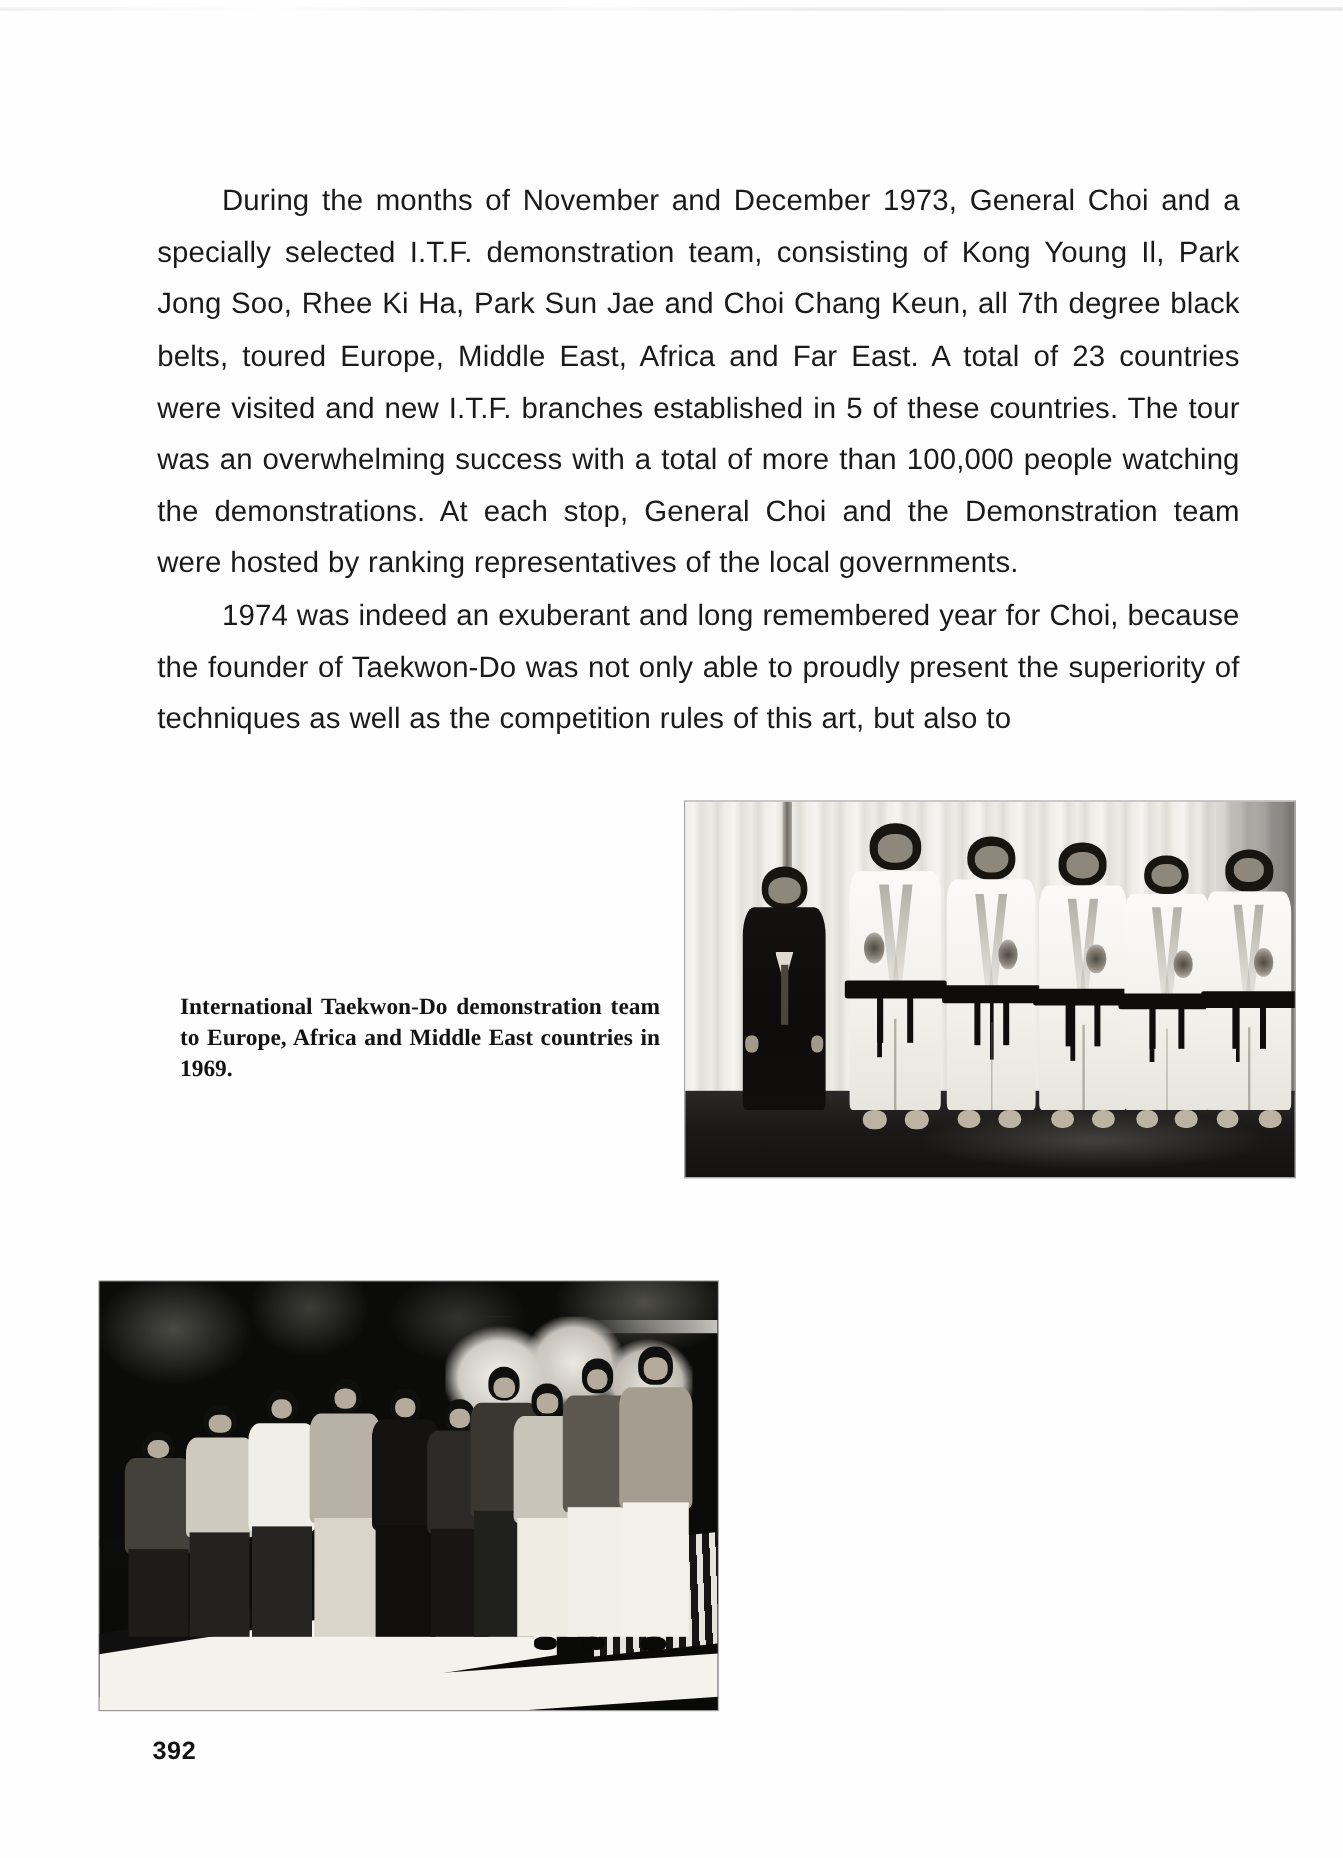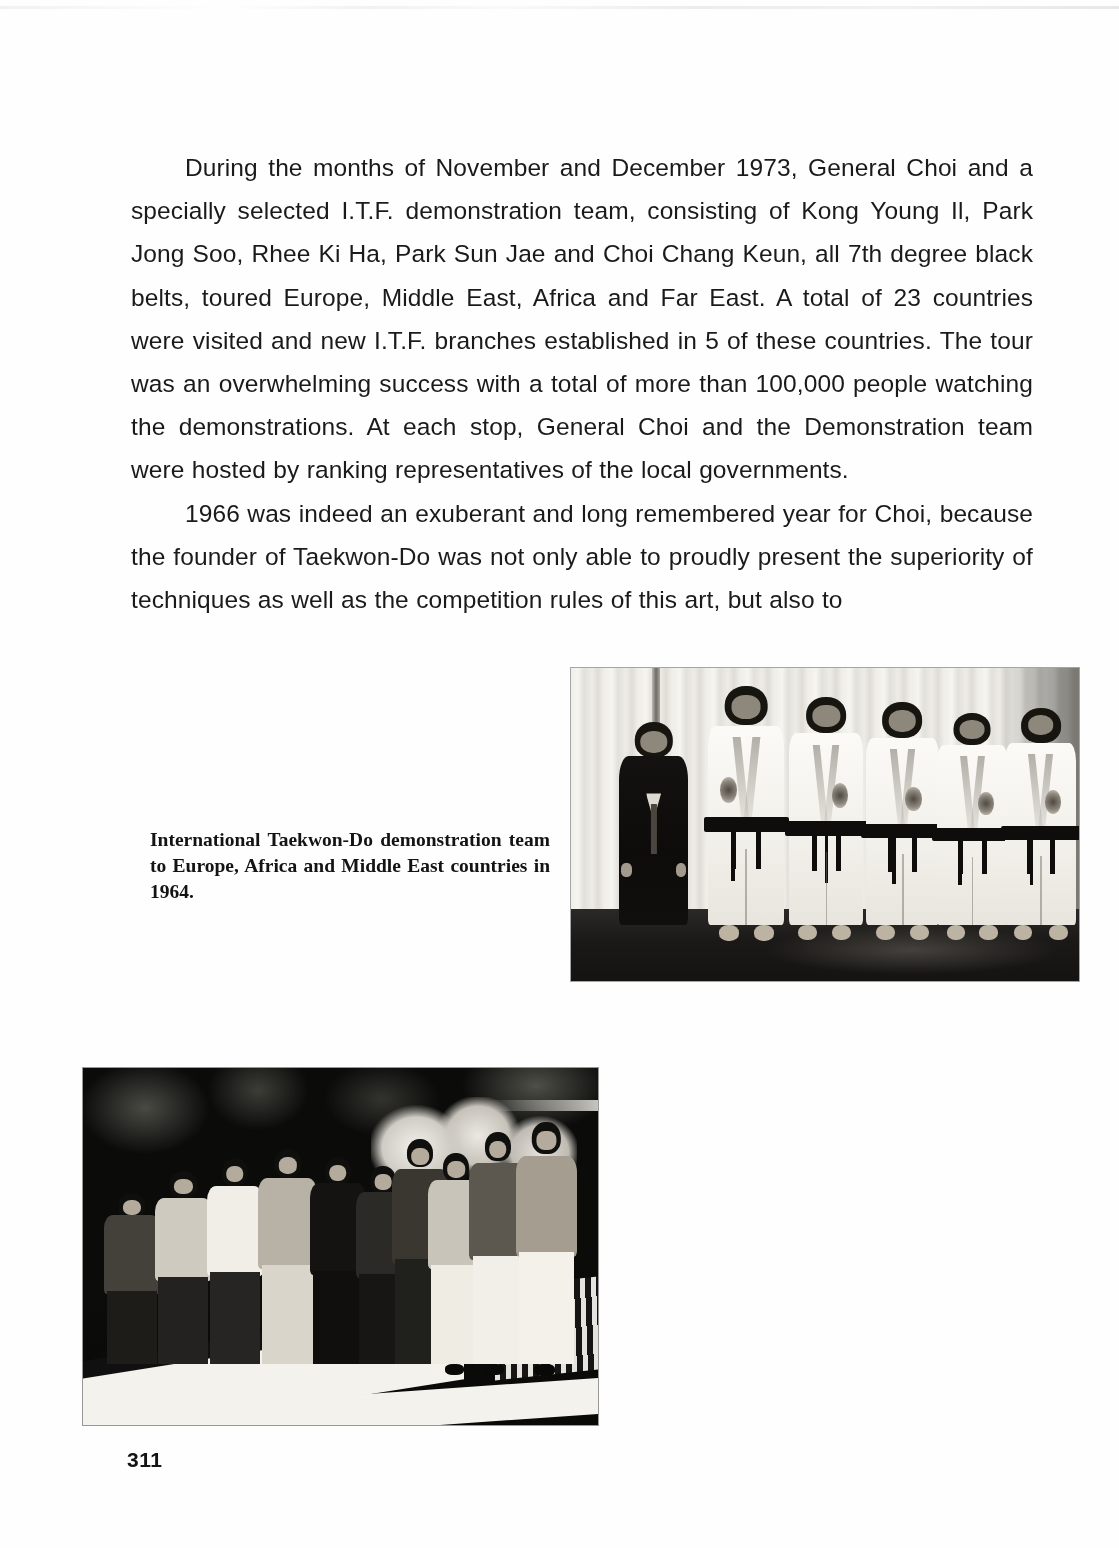--- a/index.html
+++ b/index.html
@@ -276,21 +276,21 @@
 </style>
 </head>
 <body>
 
 <div class="page">
 
   <div class="scan-edge"></div>
 
   <div class="body-text">
     <p class="para">During the months of November and December 1973, General Choi and a specially selected I.T.F. demonstration team, consisting of Kong Young Il, Park Jong Soo, Rhee Ki Ha, Park Sun Jae and Choi Chang Keun, all 7th degree black belts, toured Europe, Middle East, Africa and Far East. A total of 23 countries were visited and new I.T.F. branches established in 5 of these countries. The tour was an overwhelming success with a total of more than 100,000 people watching the demonstrations. At each stop, General Choi and the Demonstration team were hosted by ranking representatives of the local governments.</p>
-    <p class="para">1966 was indeed an exuberant and long remembered year for Choi, because the founder of Taekwon-Do was not only able to proudly present the superiority of techniques as well as the competition rules of this art, but also to</p>
+    <p class="para">1974 was indeed an exuberant and long remembered year for Choi, because the founder of Taekwon-Do was not only able to proudly present the superiority of techniques as well as the competition rules of this art, but also to</p>
   </div>
 
   <div class="photo photo-demo-1973">
     <div class="p1-curtain"></div>
     <div class="p1-curtain-dark"></div>
     <div class="p1-pillar"></div>
     <div class="p1-floor"></div>
     <div class="p1-floor-sheen"></div>
 
     <div class="fig suit" style="left:9.5%; width:13.5%; height:64%;">
@@ -378,21 +378,21 @@
         <div class="belt"></div>
         <div class="belt-knot"></div>
         <div class="belt-tail" style="left:34%;"></div>
         <div class="legsplit"></div>
       </div>
       <div class="foot" style="left:12%;"></div>
       <div class="foot" style="right:12%;"></div>
     </div>
   </div>
 
-  <div class="caption caption-1973">International Taekwon-Do demonstration team to Europe, Africa and Middle East countries in 1964.</div>
+  <div class="caption caption-1973">International Taekwon-Do demonstration team to Europe, Africa and Middle East countries in 1969.</div>
 
   <div class="photo photo-demo-1974">
     <div class="p2-foliage"></div>
     <div class="p2-skyband"></div>
     <div class="p2-rocks"></div>
     <div class="p2-ground"></div>
     <div class="p2-fence"></div>
     <div class="p2-grass"></div>
     <div class="p2-curb"></div>
     <div class="p2-curb2"></div>
@@ -465,15 +465,15 @@
     <div class="pf" style="left:84%; width:12%; height:64%;">
       <div class="head" style="top:-6%; width:46%; height:14%;"></div>
       <div class="face" style="top:-2%; width:31%; height:8%;"></div>
       <div class="torso" style="top:9%; height:44%; background:#a49d90;"></div>
       <div class="legs" style="top:51%; height:49%; background:#f4f1ea;"></div>
       <div class="shoe" style="left:30%;"></div>
     </div>
   </div>
 
 
-  <div class="folio">311</div>
+  <div class="folio">392</div>
 
 </div>
 
 </body></html>

